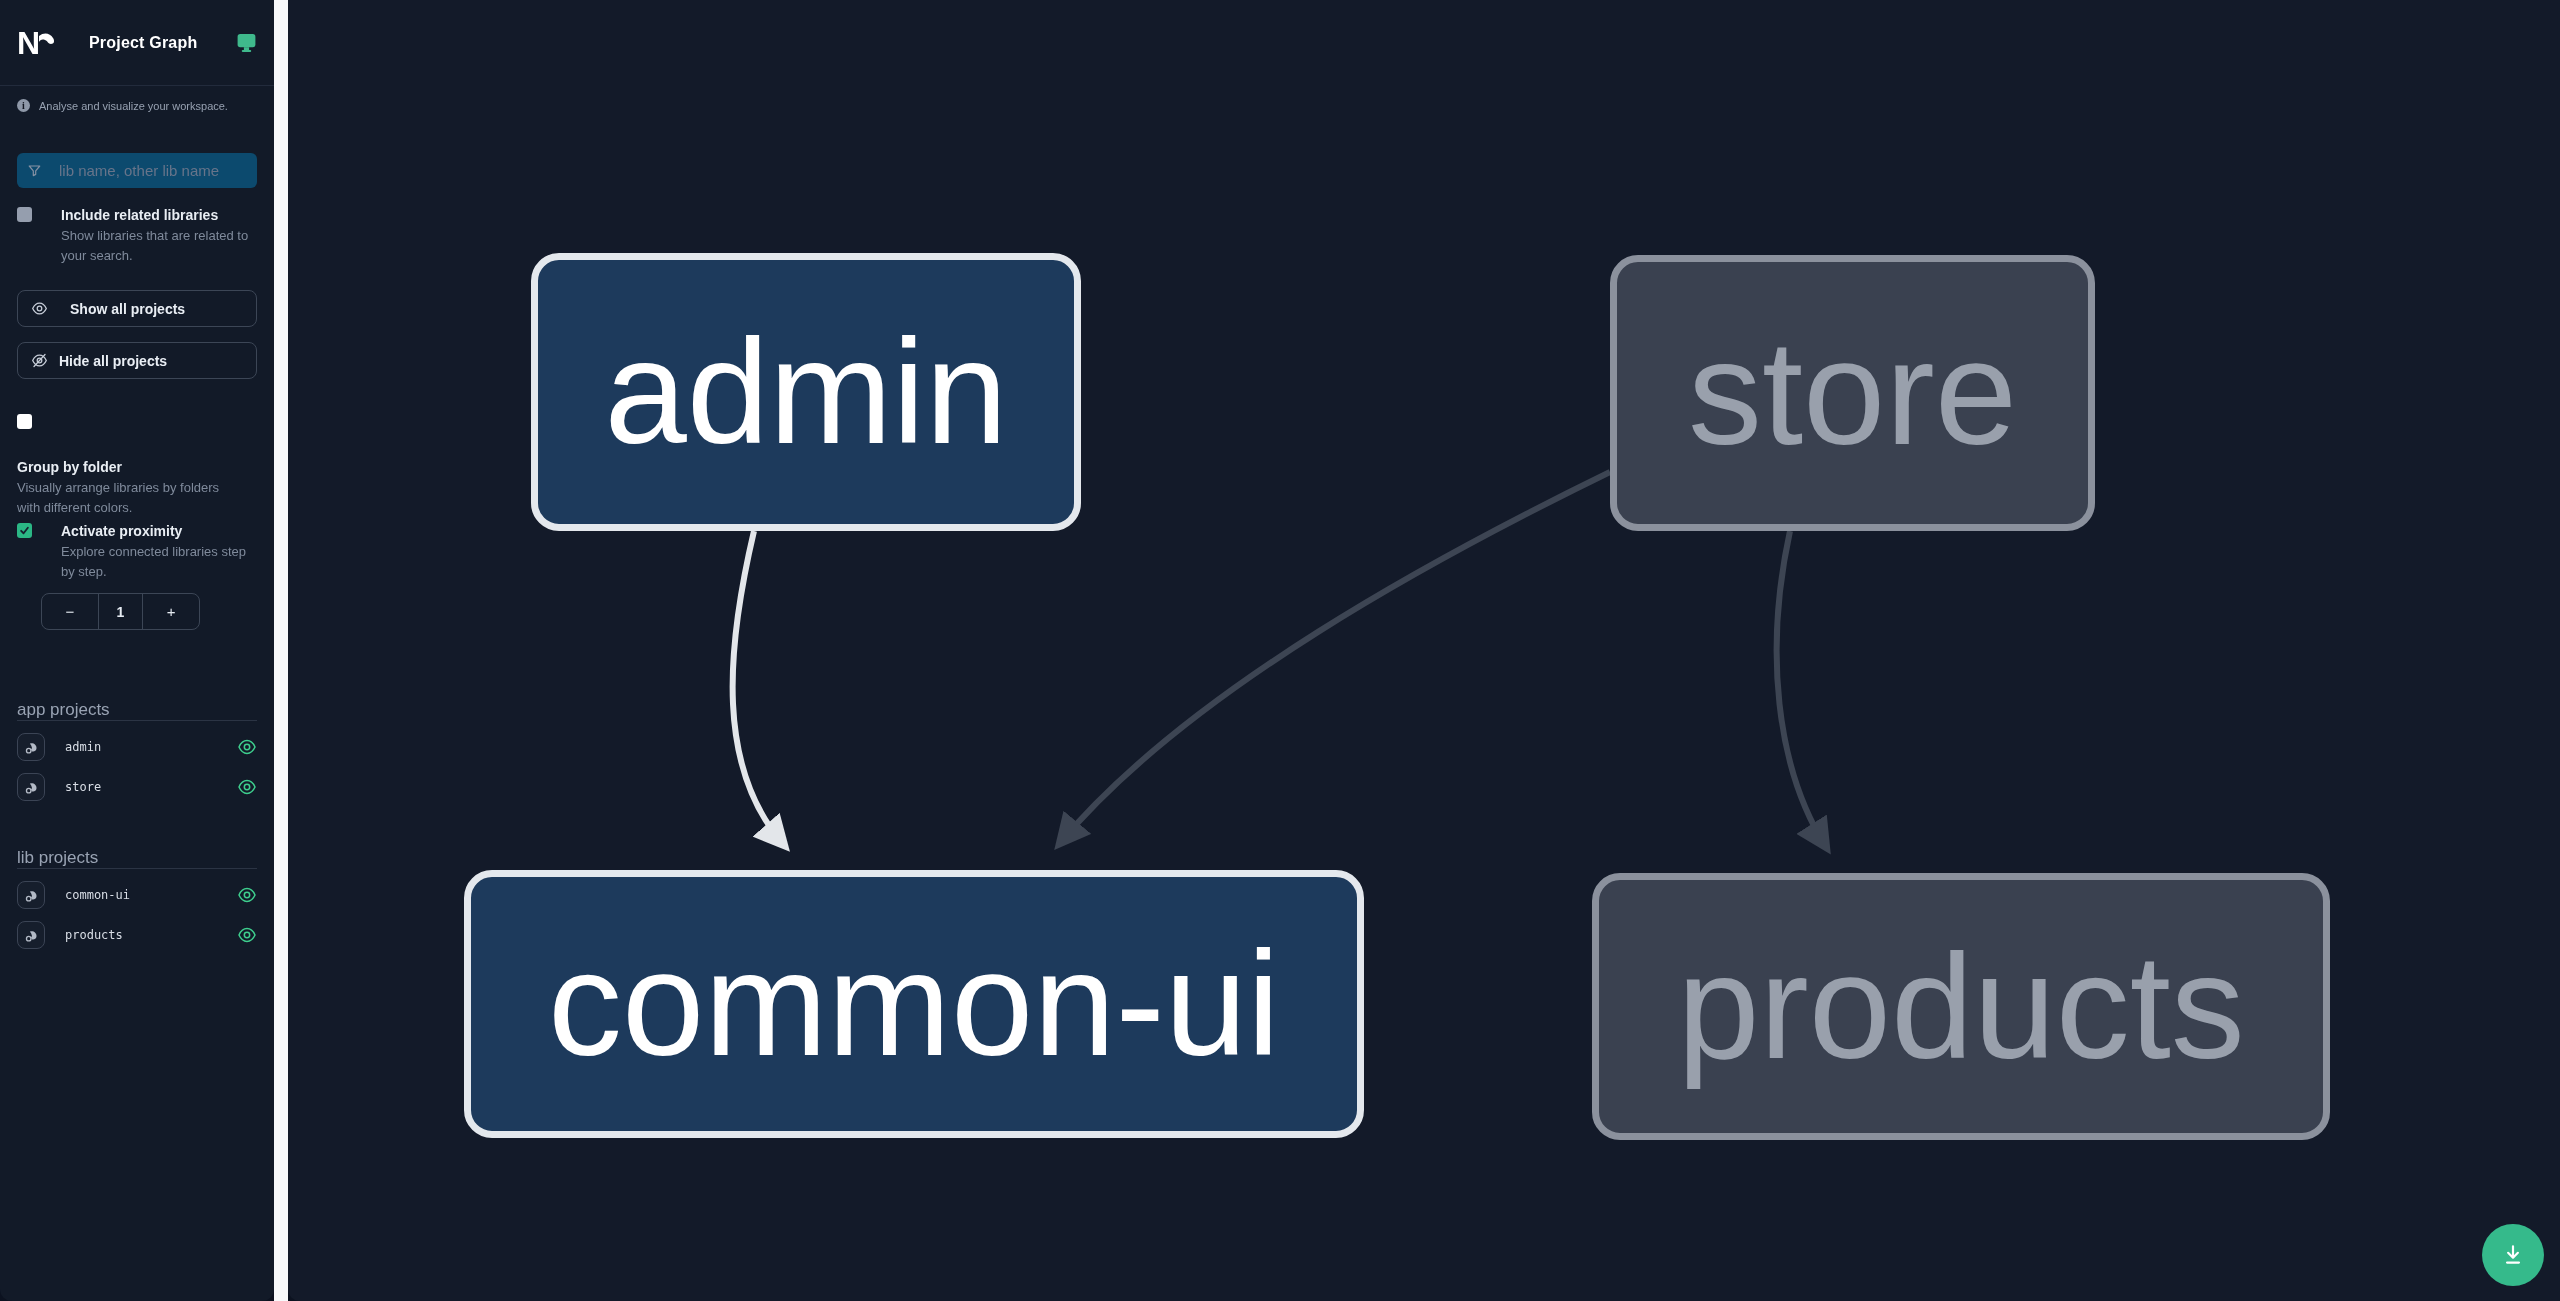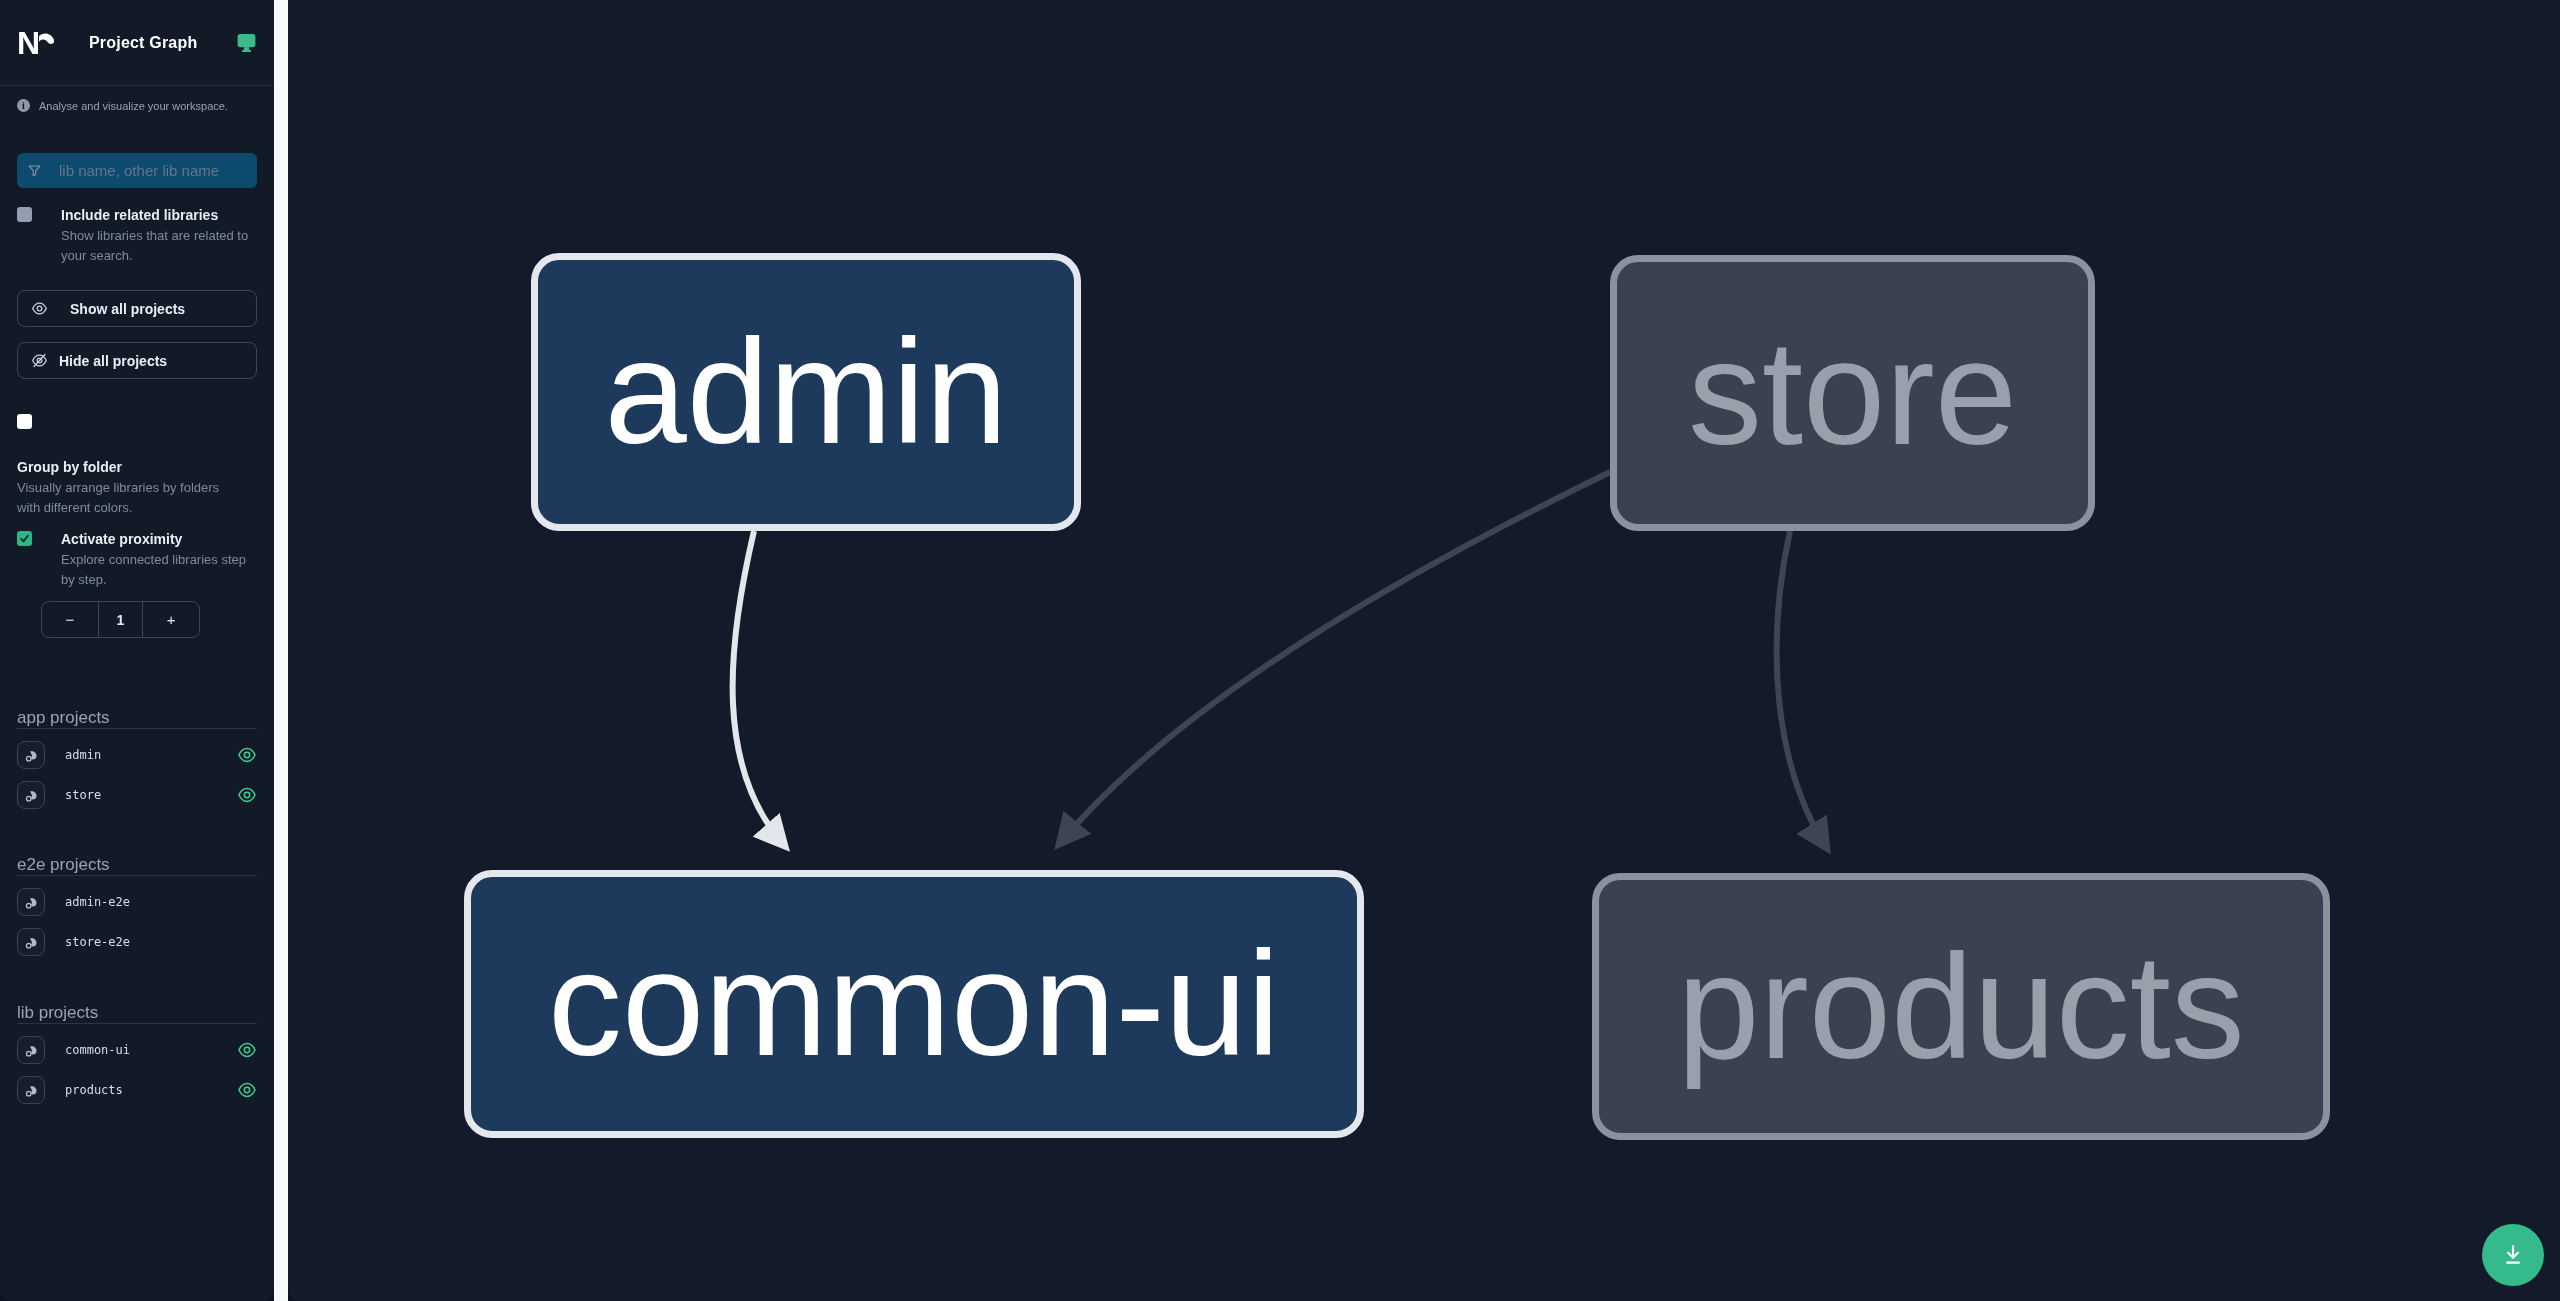--- a/index.html
+++ b/index.html
@@ -132,21 +132,21 @@
     </button>
 
     <label class="opt" style="margin-top:34px;flex-direction:column;">
       <span class="cb white"></span>
       <span>
         <span class="opt-label">Group by folder</span>
         <div class="opt-desc">Visually arrange libraries by folders with different colors.</div>
       </span>
     </label>
 
-    <label class="opt" style="margin-top:12px;">
+    <label class="opt" style="margin-top:4px;">
       <span class="cb teal">
         <svg width="11" height="11" viewBox="0 0 18 18">
           <path d="M3.5 9.5 L7.5 13.5 L14.5 4.5" fill="none" stroke="#17202f" stroke-width="3" stroke-linecap="round" stroke-linejoin="round"></path>
         </svg>
       </span>
       <span>
         <span class="opt-label">Activate proximity</span>
         <div class="opt-desc">Explore connected libraries step by step.</div>
       </span>
     </label>
@@ -186,43 +186,20 @@
         <span class="proj-name">store</span>
         <button class="eye-btn">
           <svg width="20" height="20" viewBox="0 0 20 20">
             <path d="M2 10 C4 5.6 7 3.6 10 3.6 C13 3.6 16 5.6 18 10 C16 14.4 13 16.4 10 16.4 C7 16.4 4 14.4 2 10 Z" fill="none" stroke="#3ecf8e" stroke-width="1.5"></path>
             <circle cx="10" cy="10" r="2.7" fill="none" stroke="#3ecf8e" stroke-width="1.5"></circle>
           </svg>
         </button>
       </div>
     </div>
 
-    <div class="section s-e2e">
-      <div class="section-title">e2e projects</div>
-
-      <div class="proj-row">
-        <button class="proj-icon-btn">
-          <svg width="15" height="15" viewBox="0 0 20 20">
-            <circle cx="6.3" cy="14.2" r="3" fill="none" stroke="#b3bac6" stroke-width="1.8"></circle>
-            <path d="M7.8 4.6 A6.6 6.6 0 0 1 16.6 11.8 C16 14.6 13.2 16.2 10.6 15.2 L9.4 12.8 A4.6 4.6 0 0 0 9.6 7.4 Z" fill="#b3bac6"></path>
-          </svg>
-        </button>
-        <span class="proj-name">admin-e2e</span>
-      </div>
-
-      <div class="proj-row">
-        <button class="proj-icon-btn">
-          <svg width="15" height="15" viewBox="0 0 20 20">
-            <circle cx="6.3" cy="14.2" r="3" fill="none" stroke="#b3bac6" stroke-width="1.8"></circle>
-            <path d="M7.8 4.6 A6.6 6.6 0 0 1 16.6 11.8 C16 14.6 13.2 16.2 10.6 15.2 L9.4 12.8 A4.6 4.6 0 0 0 9.6 7.4 Z" fill="#b3bac6"></path>
-          </svg>
-        </button>
-        <span class="proj-name">store-e2e</span>
-      </div>
-    </div>
 
     <div class="section s-lib">
       <div class="section-title">lib projects</div>
 
       <div class="proj-row">
         <button class="proj-icon-btn">
           <svg width="15" height="15" viewBox="0 0 20 20">
             <circle cx="6.3" cy="14.2" r="3" fill="none" stroke="#b3bac6" stroke-width="1.8"></circle>
             <path d="M7.8 4.6 A6.6 6.6 0 0 1 16.6 11.8 C16 14.6 13.2 16.2 10.6 15.2 L9.4 12.8 A4.6 4.6 0 0 0 9.6 7.4 Z" fill="#b3bac6"></path>
           </svg>

